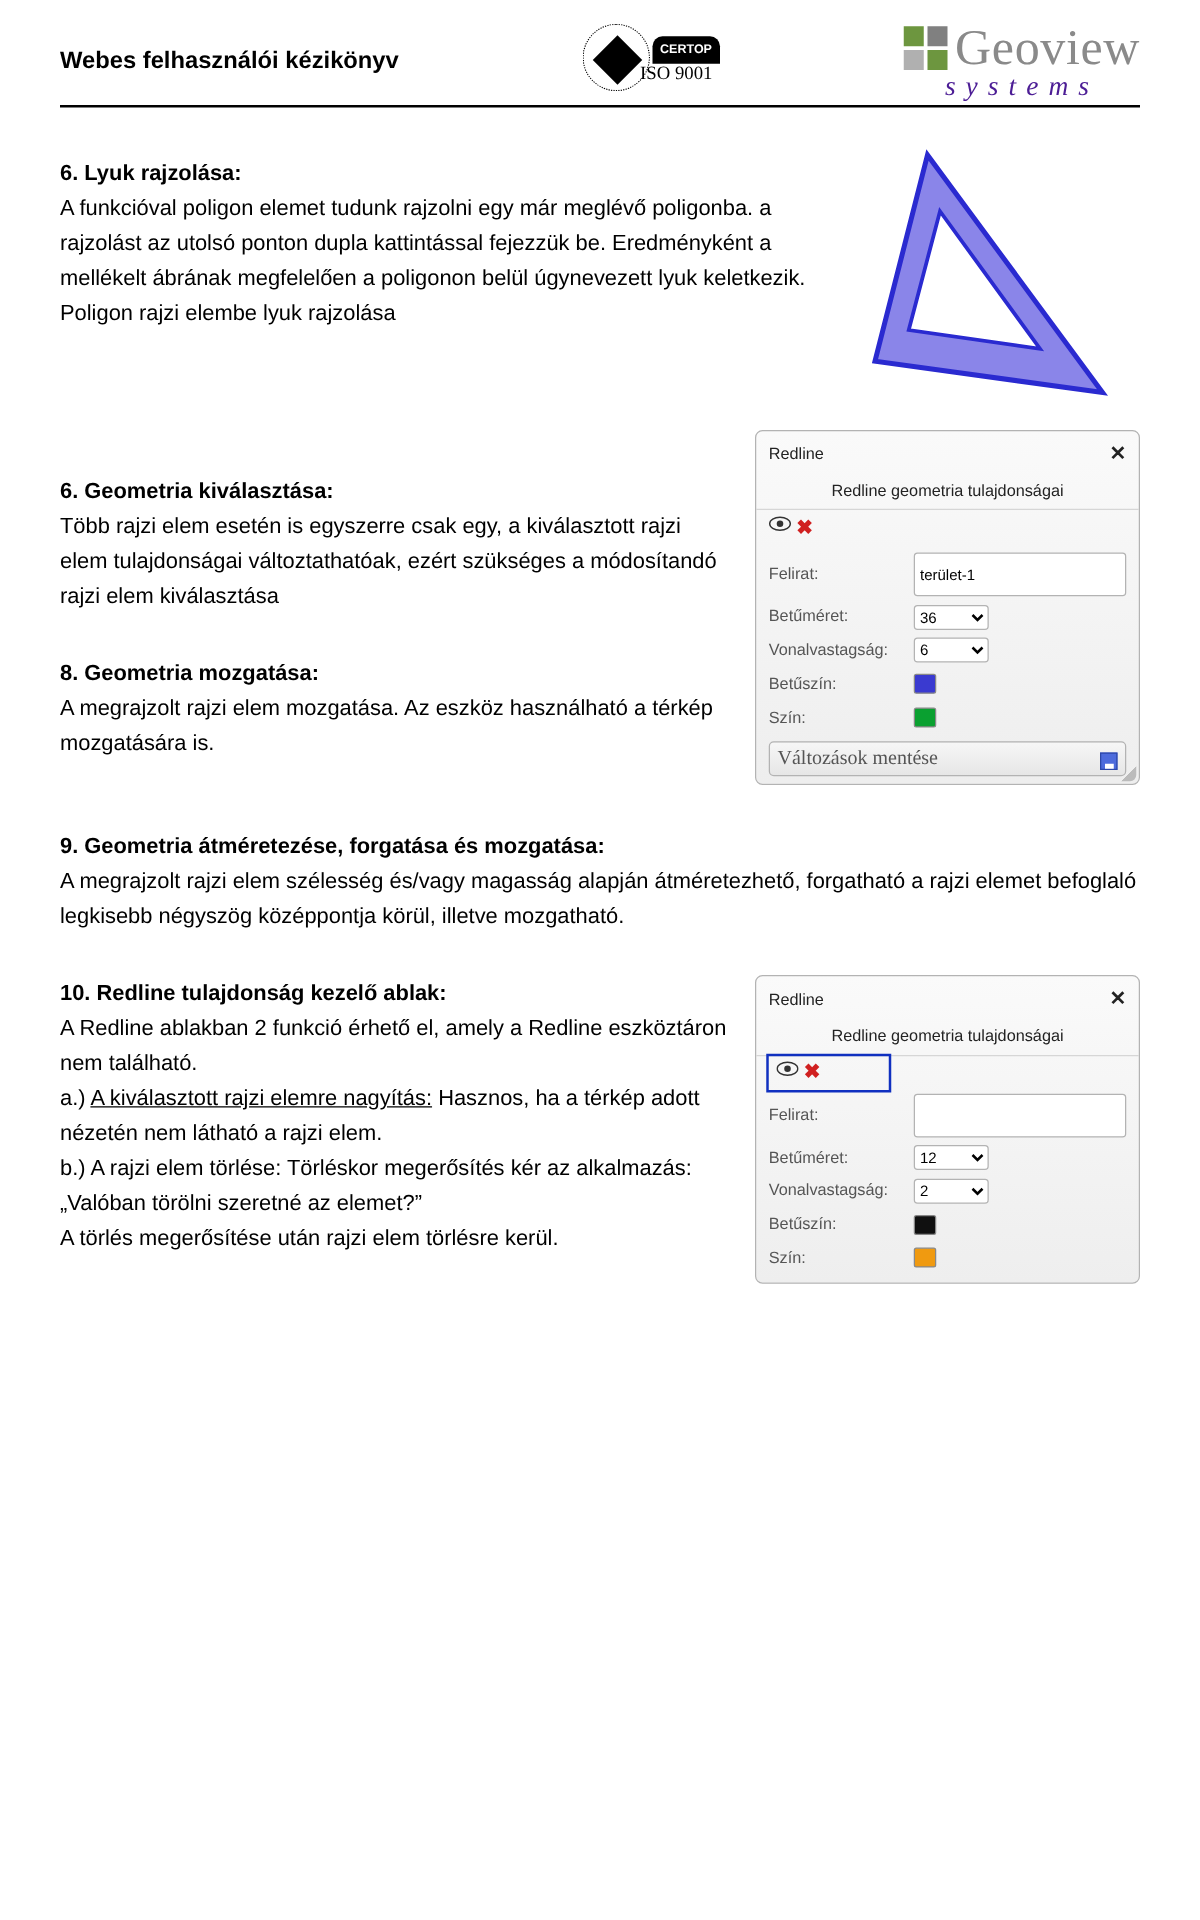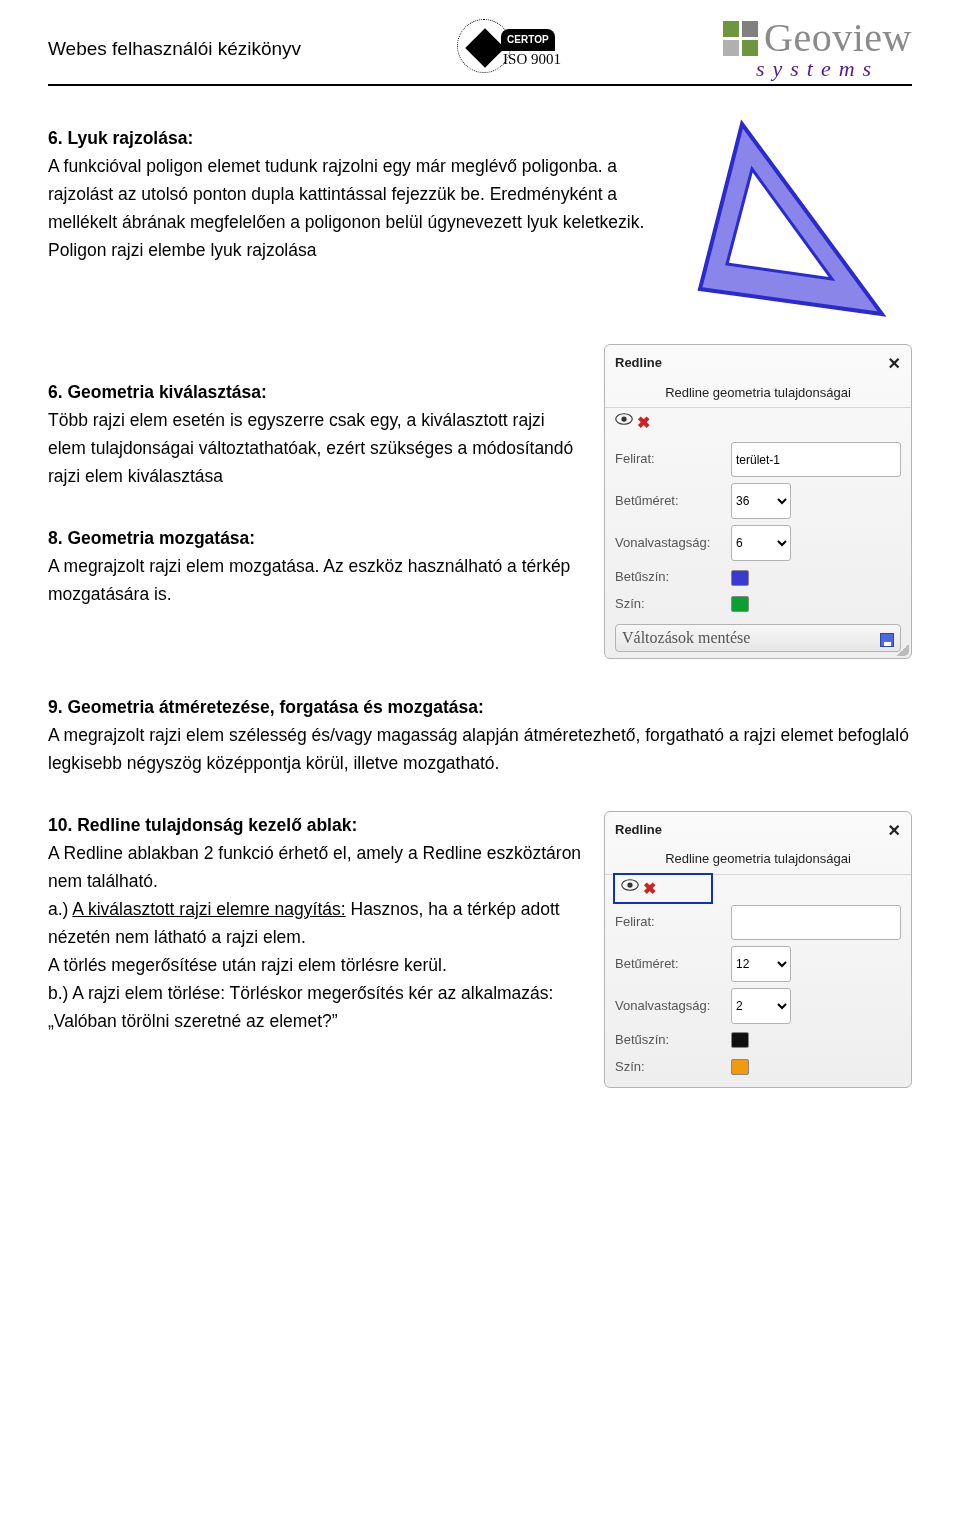--- a/index.html
+++ b/index.html
@@ -23,21 +23,21 @@
     justify-content: space-between;
     gap: 10px;
     padding-bottom: 6px;
   }
   .header-rule {
     border-bottom: 2px solid #000;
     margin-bottom: 28px;
     margin-top: -2px;
   }
   .doc-title {
-    font-weight: normal;
+    font-weight: bold;
     font-size: 19px;
     white-space: nowrap;
   }
   .iso-badge {
     position: relative;
     width: 110px;
     height: 52px;
     flex: 0 0 auto;
   }
   .iso-badge .cert-circle {
@@ -51,21 +51,21 @@
   }
   .iso-badge .cert-diamond {
     position: absolute;
     left: 14px; top: 11px;
     width: 28px; height: 28px;
     background: #000;
     transform: rotate(45deg);
   }
   .iso-badge .certop {
     position: absolute;
-    left: 44px; top: 6px;
+    left: 56px; top: 6px;
     background: #000; color: #fff;
     font-size: 10px; font-weight: bold;
     padding: 3px 6px;
     border-radius: 8px 8px 0 0;
   }
   .iso-badge .iso-text {
     position: absolute;
     left: 40px; top: 24px;
     font-size: 15px;
     padding: 0 6px;
@@ -135,21 +135,21 @@
     color: #222;
     padding-bottom: 6px;
     position: relative;
   }
   .panel-header {
     display: flex;
     align-items: center;
     justify-content: space-between;
     padding: 6px 10px 4px 10px;
   }
-  .panel-title { font-weight: bold; }
+  .panel-title { font-weight: normal; }
   .panel-close {
     font-weight: bold; font-size: 16px; cursor: pointer;
   }
   .panel-sub {
     font-weight: normal;
     padding: 2px 10px 4px 10px;
     border-bottom: 1px solid #d6d6d6;
     text-align: center;
   }
   .panel-icons {
@@ -176,21 +176,21 @@
     border-radius: 3px;
     height: 35px;
     padding: 0 4px;
     font-size: 12px;
     background:#fff;
   }
   .panel-row select {
     width: 60px;
     border: 1px solid #b3b3b3;
     border-radius: 3px;
-    height: 36px;
+    height: 20px;
     font-size: 12px;
     background:#fff;
   }
   .swatch {
     width: 18px; height: 16px;
     border: 1px solid #888;
     border-radius: 2px;
   }
   .panel-save {
     margin: 6px 10px 0 10px;
@@ -339,22 +339,22 @@
   <p class="heading">9. Geometria átméretezése, forgatása és mozgatása:</p>
   <p>A megrajzolt rajzi elem szélesség és/vagy magasság alapján átméretezhető, forgatható a rajzi elemet befoglaló legkisebb négyszög középpontja körül, illetve mozgatható.</p>
 
   <div class="row" style="align-items:flex-start;">
     <div class="col-text">
       <p class="heading">10. Redline tulajdonság kezelő ablak:</p>
       <p>A Redline ablakban 2 funkció érhető el, amely a Redline eszköztáron nem található.</p>
       <p>
         <span>a.) </span><span class="underline">A kiválasztott rajzi elemre nagyítás:</span><span> Hasznos, ha a térkép adott nézetén nem látható a rajzi elem.</span>
       </p>
+      <p>b.) A rajzi elem törlése: Törléskor megerősítés kér az alkalmazás: „Valóban törölni szeretné az elemet?”</p>
       <p>A törlés megerősítése után rajzi elem törlésre kerül.</p>
-      <p>b.) A rajzi elem törlése: Törléskor megerősítés kér az alkalmazás: „Valóban törölni szeretné az elemet?”</p>
     </div>
 
     <div class="panel" style="margin-top:34px;">
       <div class="panel-header">
         <span class="panel-title">Redline</span>
         <span class="panel-close">✕</span>
       </div>
       <div class="panel-sub">Redline geometria tulajdonságai</div>
       <div class="panel-icons boxed">
         <span class="eye-icon">

